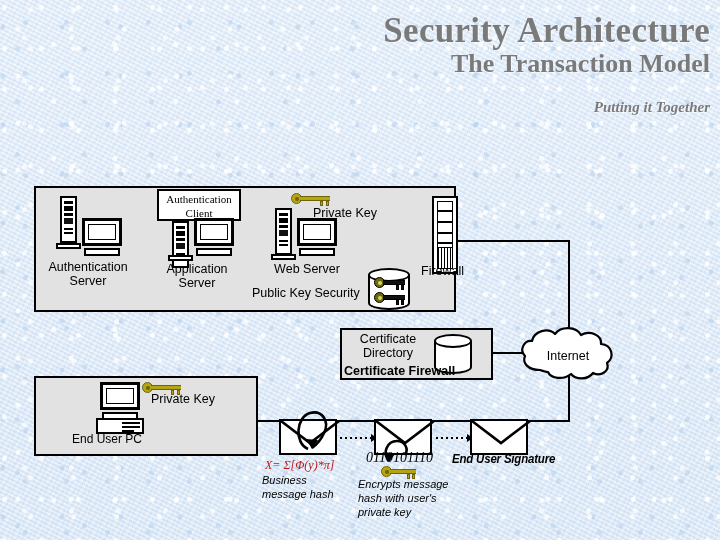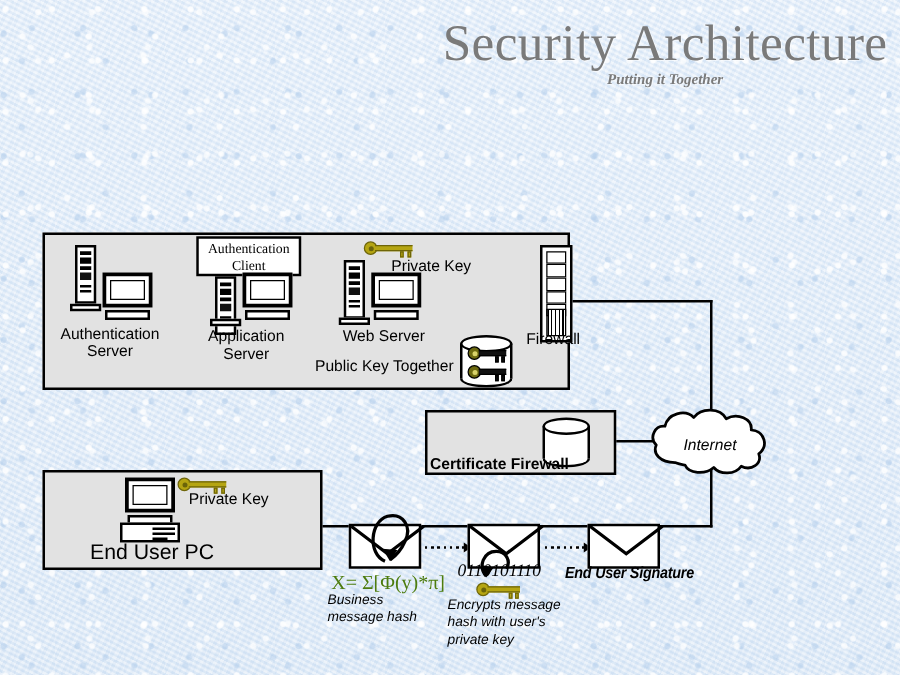--- a/index.html
+++ b/index.html
@@ -29,26 +29,26 @@
       37px 41px, 53px 47px, 43px 39px, 61px 57px, 47px 43px,
       59px 49px, 41px 51px, 67px 53px,
       9px 9px, 11px 11px, 100% 100%;
     z-index:0;
   }
   .layer{position:absolute;inset:0;z-index:2;}
 
   
   #title-block{position:absolute;right:10px;top:14px;z-index:3;text-align:right;
     font-family:"Liberation Serif","DejaVu Serif",serif;color:#7a7a7a;}
-  #main-title{font-size:41px;font-weight:normal;line-height:.98;letter-spacing:.3px;
+  #main-title{font-size:35px;font-weight:bold;line-height:.98;letter-spacing:.3px;
      text-shadow:1px 1px 0 rgba(255,255,255,.55);}
   #sub-title{font-size:26px;font-weight:bold;line-height:1.18;margin-top:1px;
      text-shadow:1px 1px 0 rgba(255,255,255,.55);}
-  #sub-title2{font-size:12px;font-weight:bold;font-style:italic;line-height:1.3;margin-top:2px;
-     text-shadow:1px 1px 0 rgba(255,255,255,.55);text-align:center;}
+  #sub-title2{font-size:15px;font-weight:bold;font-style:italic;line-height:1.3;margin-top:18px;
+     text-shadow:1px 1px 0 rgba(255,255,255,.55);}
 
   
   .abs{position:absolute;}
   .entity-box{position:absolute;background:#e2e2e2;border:2px solid #000;box-sizing:border-box;}
   .callout{position:absolute;background:#fff;border:2px solid #000;box-sizing:border-box;
     font-family:"Liberation Serif","DejaVu Serif",serif;font-size:11px;color:#000;
     text-align:center;line-height:1.25;padding-top:2px;}
   .lbl{position:absolute;font-family:"Liberation Sans",sans-serif;color:#000;white-space:nowrap;}
   .lbl-dev{font-size:12.5px;line-height:1.12;text-align:center;}
   .lbl-bold{font-size:12.5px;font-weight:bold;}
@@ -115,36 +115,37 @@
   
   .env{position:absolute;background:#fff;border:2px solid #000;box-sizing:border-box;}
   .env svg{position:absolute;left:-2px;top:-2px;}
   .dotline{position:absolute;height:2px;
     background:repeating-linear-gradient(90deg,#000 0 2px,transparent 2px 5px);}
   .arrowhead{position:absolute;width:0;height:0;border-top:4px solid transparent;
     border-bottom:4px solid transparent;border-left:6px solid #000;}
   .curvearrow{position:absolute;}
 
   .formula{position:absolute;font-family:"Liberation Serif","DejaVu Serif",serif;
-    font-size:16px;color:#4d7c0f;white-space:nowrap;}
+    font-style:italic;font-size:12px;color:#b91c1c;white-space:nowrap;}
   .capt{position:absolute;font-family:"Liberation Sans",sans-serif;font-style:italic;
     font-size:11px;color:#000;line-height:1.25;}
   .binary{position:absolute;font-family:"Liberation Serif","DejaVu Serif",serif;
     font-style:italic;font-size:14px;color:#000;white-space:nowrap;}
   .sigtxt{position:absolute;font-family:"Liberation Sans",sans-serif;font-weight:bold;
     font-style:italic;font-size:11.5px;color:#000;white-space:nowrap;
     transform:scaleY(1.12);letter-spacing:-.2px;}
 </style>
 </head>
 <body>
 
 <div id="bg-texture"></div>
 
 <div id="title-block">
   <div id="main-title">Security Architecture</div>
+  <div id="sub-title">The Transaction Model</div>
   <div id="sub-title2">Putting it Together</div>
 </div>
 
 <div class="layer">
 
   <div class="line hline" style="left:119px;top:240px;width:300px;"></div>
 
   <div class="line hline" style="left:418px;top:240px;width:152px;"></div>
   <div class="line vline" style="left:568px;top:240px;height:110px;"></div>
 
@@ -238,42 +239,46 @@
       <div class="shaft" style="width:22px;"></div>
     <div class="tooth" style="left:22px;"></div>
       <div class="tooth" style="left:27px;"></div>
   </div>
   <div class="key dark" style="left:374px;top:292px;width:30px;height:14px;">
     <div class="head"></div>
       <div class="shaft" style="width:22px;"></div>
     <div class="tooth" style="left:22px;"></div>
       <div class="tooth" style="left:27px;"></div>
   </div>
-  <div class="lbl" style="left:252px;top:286px;font-size:12.5px;">Public Key Together</div>
+  <div class="lbl" style="left:252px;top:286px;font-size:12.5px;">Public Key Security</div>
 
   <div class="bigtower" style="left:432px;top:196px;">
     <div class="r" style="top:3px;height:8px;"></div>
     <div class="r" style="top:13px;height:9px;"></div>
     <div class="r" style="top:24px;height:9px;"></div>
     <div class="r" style="top:35px;height:8px;"></div>
     <div class="r" style="top:45px;height:8px;"></div>
     <div class="vent"></div>
   </div>
   <div class="lbl" style="left:421px;top:264px;font-size:12.5px;">Firewall</div>
 
 
   <div class="entity-box" style="left:340px;top:328px;width:153px;height:52px;"></div>
+  <div class="lbl lbl-dev" style="left:346px;top:332px;width:84px;">
+    <div>Certificate</div>
+    <div>Directory</div>
+  </div>
   <div class="cyl" style="left:434px;top:334px;width:38px;height:40px;">
     <div class="bot"></div>
       <div class="body"></div>
       <div class="top"></div>
   </div>
   <div class="lbl lbl-bold" style="left:344px;top:364px;">Certificate Firewall</div>
 
-  <div id="cloud" style="left:518px;top:325px;width:100px;height:55px;font-style:italic;">
+  <div id="cloud" style="left:518px;top:325px;width:100px;height:55px;">
     <svg width="100" height="55" viewBox="0 0 100 55">
       <path d="M22 45 C10 45 4 38 7 31 C1 25 6 15 14 16 C16 6 30 2 37 9
                C43 1 58 1 63 10 C72 5 84 10 83 19 C94 20 97 32 89 38
                C92 46 83 52 75 48 C70 55 58 55 53 49
                C46 55 33 54 30 47 C28 47 25 46 22 45 Z" fill="#ffffff" stroke="#000000" stroke-width="2.2" stroke-linejoin="round"></path>
     </svg>
     <div class="cl-label">Internet</div>
   </div>
 
   <div class="entity-box" style="left:34px;top:376px;width:224px;height:80px;"></div>
@@ -288,21 +293,21 @@
     <div style="position:absolute;left:24px;top:6px;width:18px;height:2px;background:#000;"></div>
     <div style="position:absolute;left:24px;top:10px;width:12px;height:2px;background:#000;"></div>
   </div>
   <div class="key" style="left:142px;top:382px;width:40px;height:16px;">
     <div class="head"></div>
     <div class="shaft" style="width:30px;"></div>
     <div class="tooth" style="left:29px;"></div>
     <div class="tooth" style="left:35px;"></div>
   </div>
   <div class="lbl" style="left:151px;top:392px;font-size:12.5px;">Private Key</div>
-  <div class="lbl" style="left:72px;top:432px;font-size:17px;">End User PC</div>
+  <div class="lbl" style="left:72px;top:432px;font-size:12px;">End User PC</div>
 
   <div class="env" style="left:279px;top:419px;width:58px;height:36px;">
     <svg width="62" height="40" viewBox="0 0 62 40">
       <polyline points="2,2 31,24 60,2" fill="none" stroke="#000" stroke-width="2.6"></polyline>
     </svg>
   </div>
   <svg class="curvearrow" style="left:296px;top:409px;" width="36" height="46" viewBox="0 0 36 46">
     <path d="M12 40 C-2 34 0 8 14 4 C26 1 34 12 28 24 C25 31 20 36 16 39" fill="none" stroke="#000" stroke-width="2.6"></path>
     <polygon points="16,40 10,30 22,31" fill="#000"></polygon>
   </svg>

